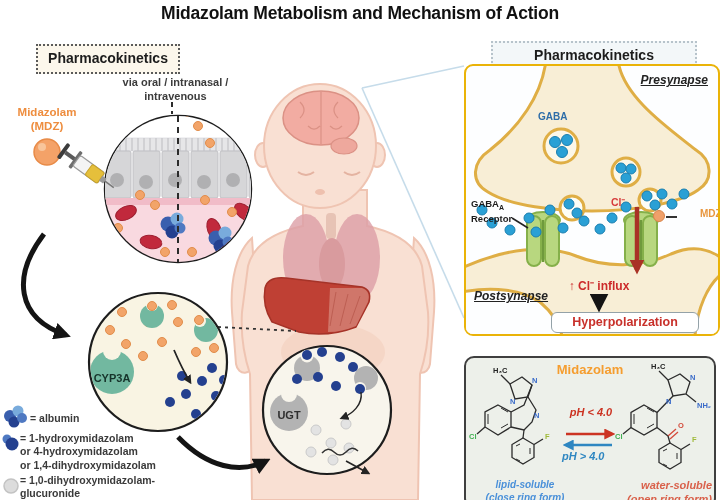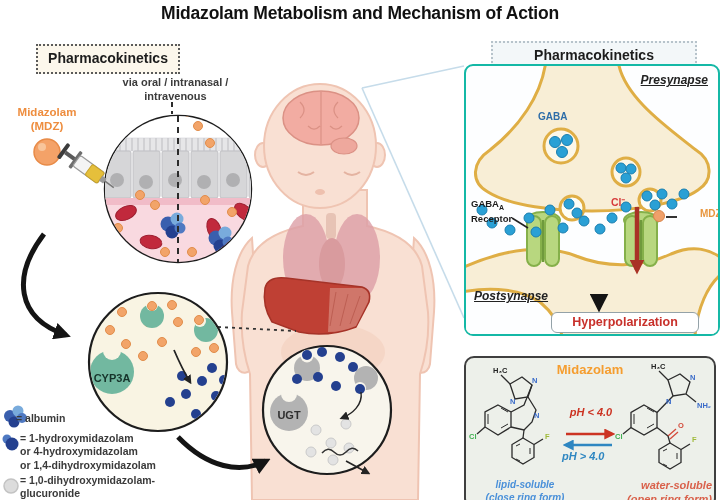--- a/index.html
+++ b/index.html
@@ -8,21 +8,21 @@
   .preline{white-space:pre-line;}
   .title{left:0;top:3px;width:720px;text-align:center;font-size:17.5px;font-weight:800;color:#111;letter-spacing:-0.2px;}
   .section-box{font-size:14px;font-weight:800;color:#1c1c1c;text-align:center;line-height:25px;margin-top:12px;}
   .pk-box{left:36px;top:32px;width:140px;height:26px;background:#fcf7ec;border:2px dotted #5a5a5a;}
   .pd-box{left:491px;top:29px;width:202px;height:26px;background:#f3f7f9;border:2px dotted #b7c3cb;}
   .route-label{left:103px;top:76px;width:145px;text-align:center;font-size:11px;font-weight:700;color:#3c3c3c;line-height:1.25;}
   .mdz-label{left:8px;top:106px;width:78px;text-align:center;font-size:11.5px;font-weight:800;color:#ee8d3e;line-height:1.2;}
   .excrete-label{left:377px;top:462px;width:96px;font-size:11px;font-weight:700;color:#2a2a2a;line-height:1.25;}
   .legend-text{font-size:10.5px;font-weight:600;color:#3a3a3a;line-height:1.28;}
   
-  .syn-panel{left:464px;top:64px;width:252px;height:268px;background:#fdfeff;border:2px solid #14b8a6;border-radius:9px;}
+  .syn-panel{left:464px;top:64px;width:252px;height:268px;background:#fdfeff;border:2px solid #eab308;border-radius:9px;}
   .syn-inner{position:absolute;left:0;top:0;width:252px;height:268px;overflow:hidden;border-radius:7px;}
   .presyn-label{right:10px;top:7px;font-size:12px;font-weight:800;font-style:italic;color:#222;text-decoration:underline;}
   .postsyn-label{left:8px;top:223px;font-size:12px;font-weight:800;font-style:italic;color:#222;text-decoration:underline;}
   .gaba-label{left:72px;top:45px;font-size:10px;font-weight:800;color:#2e6da8;}
   .rec-label{left:5px;top:132px;font-size:9.5px;font-weight:700;color:#1c1c1c;line-height:1.25;}
   .cl-label{left:145px;top:129px;font-size:10.5px;font-weight:800;color:#d63b3b;}
   .mdz-syn-label{left:213px;top:142px;font-size:10px;font-weight:800;color:#e8963e;margin-left:21px;}
   .influx-label{left:72px;top:211px;width:122px;text-align:center;font-size:12px;font-weight:800;color:#cc2a2a;}
   .hyper-box{left:85px;top:246px;width:146px;height:19px;background:#ffffff;border:1.5px solid #94a2a8;border-radius:6px;
              text-align:center;font-size:12.5px;font-weight:800;color:#c8302a;line-height:19px;}
@@ -279,21 +279,21 @@
     <circle cx="11" cy="486" r="7" fill="#dcdcdc" stroke="#c3c3c3" stroke-width="1.5"></circle>
   </svg>
 
   <div class="abs title">Midazolam Metabolism and Mechanism of Action</div>
   <div class="abs section-box pk-box">Pharmacokinetics</div>
   <div class="abs section-box pd-box">Pharmacokinetics</div>
   <div class="abs route-label preline">via oral / intranasal /
 intravenous</div>
   <div class="abs mdz-label preline">Midazolam
 (MDZ)</div>
-  <div class="abs legend-text" style="left:16px;top:412px;">= albumin</div>
+  <div class="abs legend-text" style="left:30px;top:412px;">= albumin</div>
   <div class="abs legend-text preline" style="left:20px;top:432px;">= 1-hydroxymidazolam
 or 4-hydroxymidazolam
 or 1,4-dihydroxymidazolam</div>
   <div class="abs legend-text preline" style="left:20px;top:474px;">= 1,0-dihydroxymidazolam-
 glucuronide</div>
 
   <div class="abs syn-panel">
     <div class="syn-inner">
       <svg width="252" height="268" viewBox="0 0 252 268">
         <defs>
@@ -373,20 +373,21 @@
       </svg>
       <div class="abs presyn-label">Presynapse</div>
       <div class="abs postsyn-label">Postsynapse</div>
       <div class="abs gaba-label">GABA</div>
       <div class="abs rec-label">
         <span>GABA</span><sub style="font-size:7px;">A</sub><br>
         <span>Receptor</span>
       </div>
       <div class="abs cl-label">Cl⁻</div>
       <div class="abs mdz-syn-label">MDZ</div>
+      <div class="abs influx-label">↑ Cl⁻ influx</div>
       <div class="abs hyper-box">Hyperpolarization</div>
     </div>
   </div>
 
   <div class="abs chem-panel">
     <svg class="abs" style="left:0;top:0;" width="248" height="148" viewBox="0 0 248 148">
 
       <g stroke="#2b2b2b" stroke-width="1.3" fill="none">
         <path d="M44,26 L56,19 L66,27 L62,39 L49,41 Z"></path>
         <line x1="44" y1="26" x2="35" y2="17"></line>

